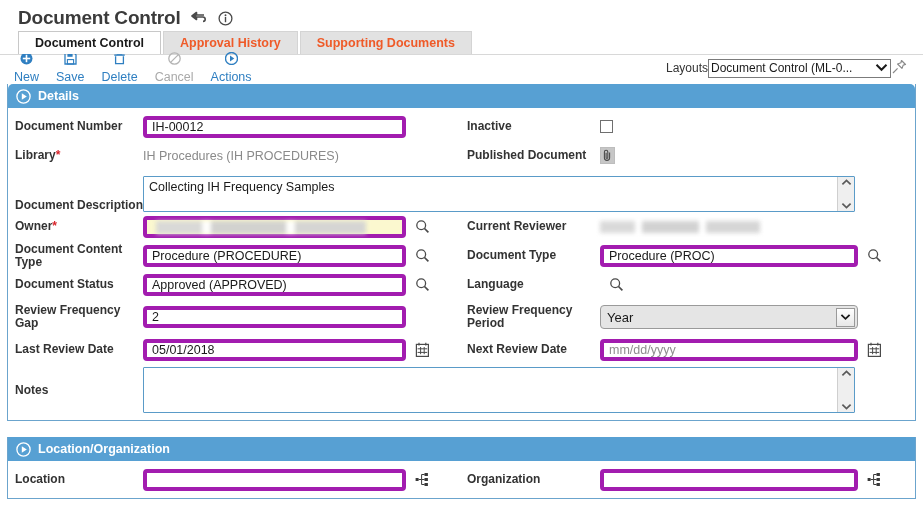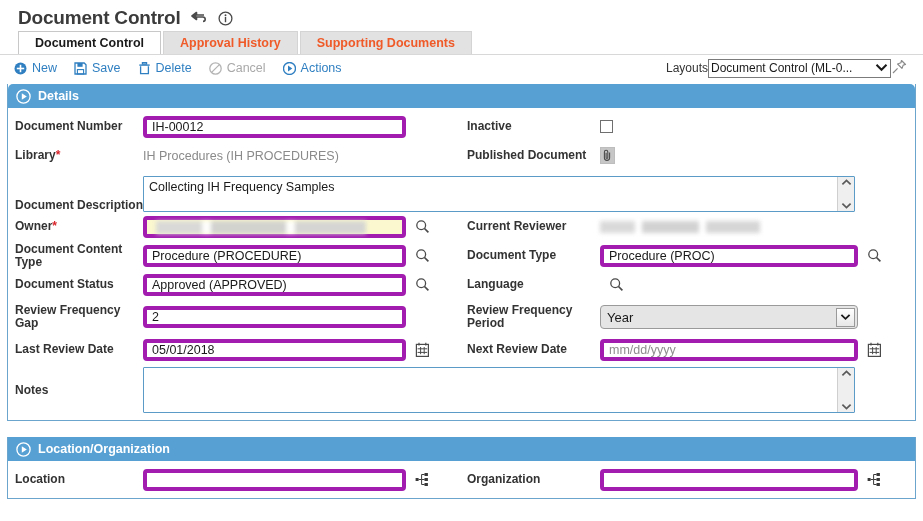--- a/index.html
+++ b/index.html
@@ -82,20 +82,21 @@
   .tb-actions { display: flex; align-items: center; gap: 0; }
   .tb-btn {
     display: inline-flex;
     align-items: center;
     gap: 5px;
     color: #2f7fc1;
     font-size: 12.5px;
     padding: 0 13px 0 4px;
     cursor: pointer;
     white-space: nowrap;
+    flex-direction: column;
   }
   .tb-btn.disabled { color: #a9a9a9; cursor: default; }
   .tb-icon { display: inline-flex; align-items: center; }
 
   .tb-right {
     margin-left: auto;
     display: flex;
     align-items: center;
     gap: 0;
     padding-right: 6px;

